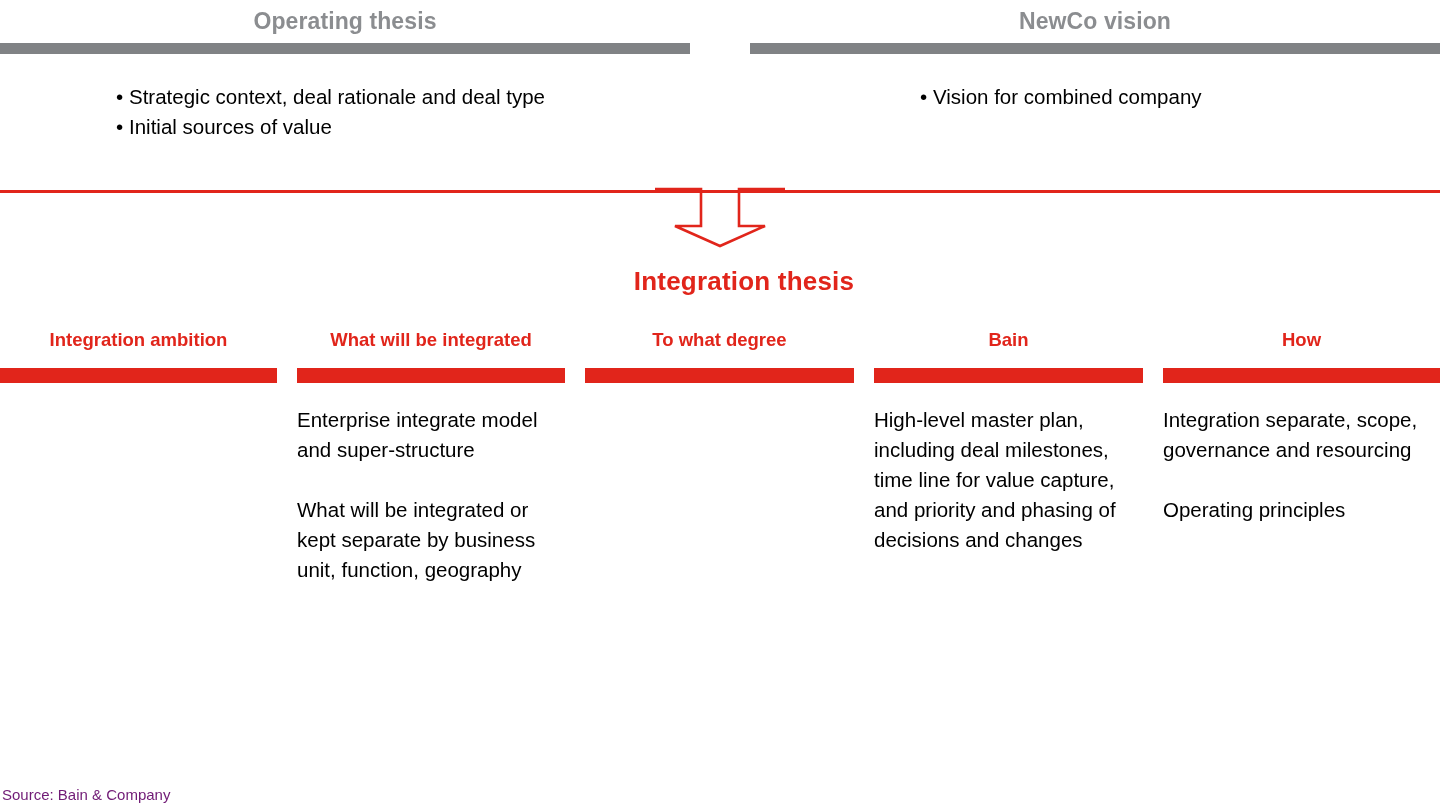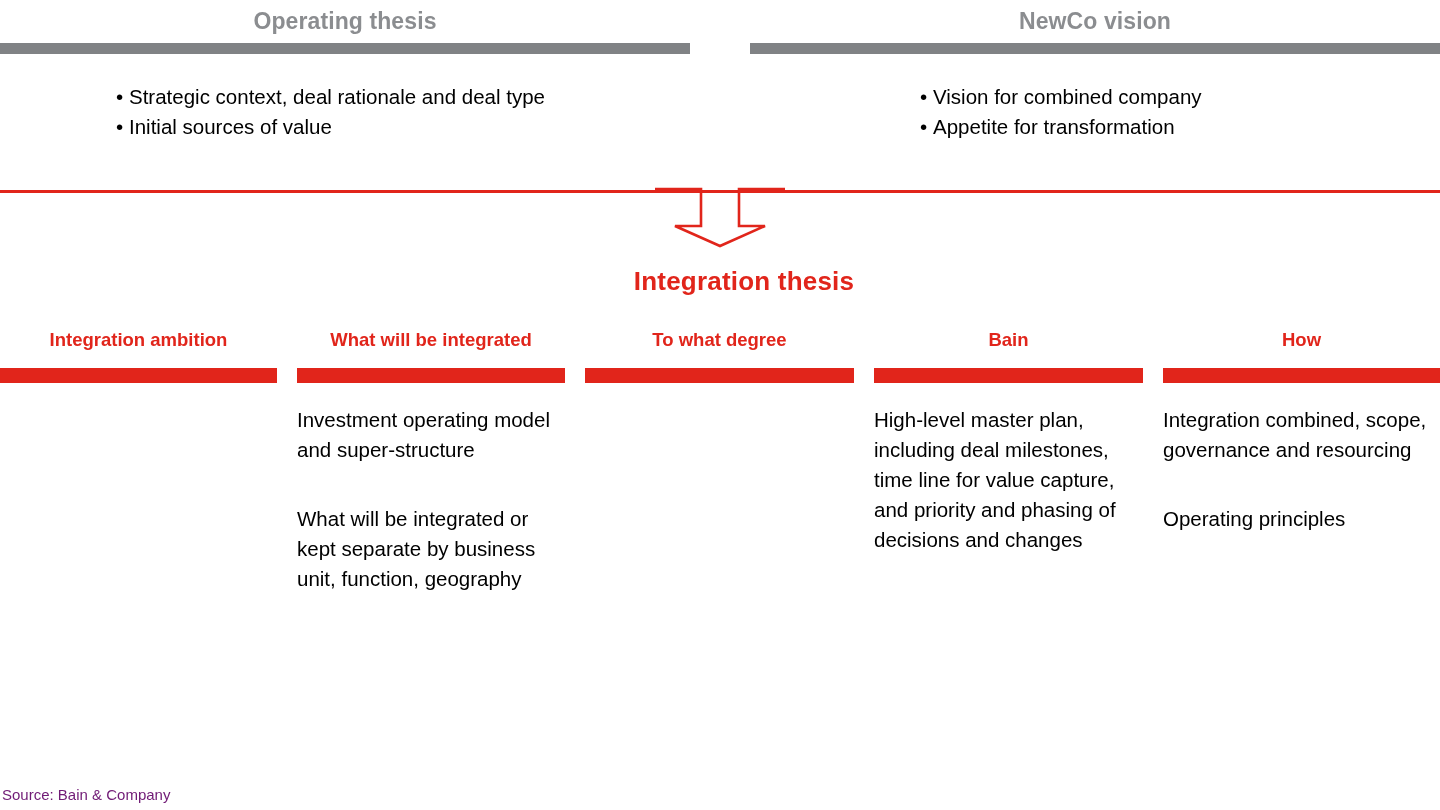--- a/index.html
+++ b/index.html
@@ -113,21 +113,21 @@
     background: #e1251b;
     margin-top: 13px;
   }
   .col-body {
     margin-top: 22px;
     font-size: 20.5px;
     color: #000000;
     line-height: 30px;
   }
   .col-para { margin: 0; }
-  .col-para + .col-para { margin-top: 39px; }
+  .col-para + .col-para { margin-top: 30px; }
 
   
   #source-note {
     position: absolute;
     left: 2px;
     top: 786px;
     font-size: 15px;
     color: #701a75;
   }
 </style>
@@ -141,21 +141,20 @@
     <div class="bullet-line"><span class="bullet-dot">•</span><span>Strategic context, deal rationale and deal type</span></div>
     <div class="bullet-line"><span class="bullet-dot">•</span><span>Initial sources of value</span></div>
   </div>
 </div>
 
 <div class="top-panel" id="panel-newco">
   <div class="panel-title">NewCo vision</div>
   <div class="panel-rule"></div>
   <div class="panel-bullets">
     <div class="bullet-line"><span class="bullet-dot">•</span><span>Vision for combined company</span></div>
-    <div class="bullet-line"><span class="bullet-dot">•</span><span>Appetite for transformation</span></div>
   </div>
 </div>
 
 <div id="red-divider"></div>
 
 <svg id="down-arrow" viewBox="0 0 130 62">
   <path d="M 0 3 L 46 3 L 46 40 L 20 40 L 65 60 L 110 40 L 84 40 L 84 3 L 130 3" fill="none" stroke="#e1251b" stroke-width="2.6" stroke-linejoin="miter"></path>
 </svg>
 
 <div id="integration-thesis-title">Integration thesis</div>
@@ -164,21 +163,21 @@
 
   <div class="column" style="left:0px; width:277px;">
     <div class="col-header">Integration ambition</div>
     <div class="col-rule"></div>
   </div>
 
   <div class="column" style="left:297px; width:268px;">
     <div class="col-header">What will be integrated</div>
     <div class="col-rule"></div>
     <div class="col-body">
-      <p class="col-para">Investment operating model and super-structure</p>
+      <p class="col-para">Enterprise integrate model and super-structure</p>
       <p class="col-para">What will be integrated or kept separate by business unit, function, geography</p>
     </div>
   </div>
 
   <div class="column" style="left:585px; width:269px;">
     <div class="col-header">To what degree</div>
     <div class="col-rule"></div>
   </div>
 
   <div class="column" style="left:874px; width:269px;">
@@ -186,20 +185,20 @@
     <div class="col-rule"></div>
     <div class="col-body">
       <p class="col-para">High-level master plan, including deal milestones, time line for value capture, and priority and phasing of decisions and changes</p>
     </div>
   </div>
 
   <div class="column" style="left:1163px; width:277px;">
     <div class="col-header">How</div>
     <div class="col-rule"></div>
     <div class="col-body">
-      <p class="col-para">Integration combined, scope, governance and resourcing</p>
+      <p class="col-para">Integration separate, scope, governance and resourcing</p>
       <p class="col-para">Operating principles</p>
     </div>
   </div>
 
 </div>
 
 <div id="source-note">Source: Bain &amp; Company</div>
 
 </body></html>

